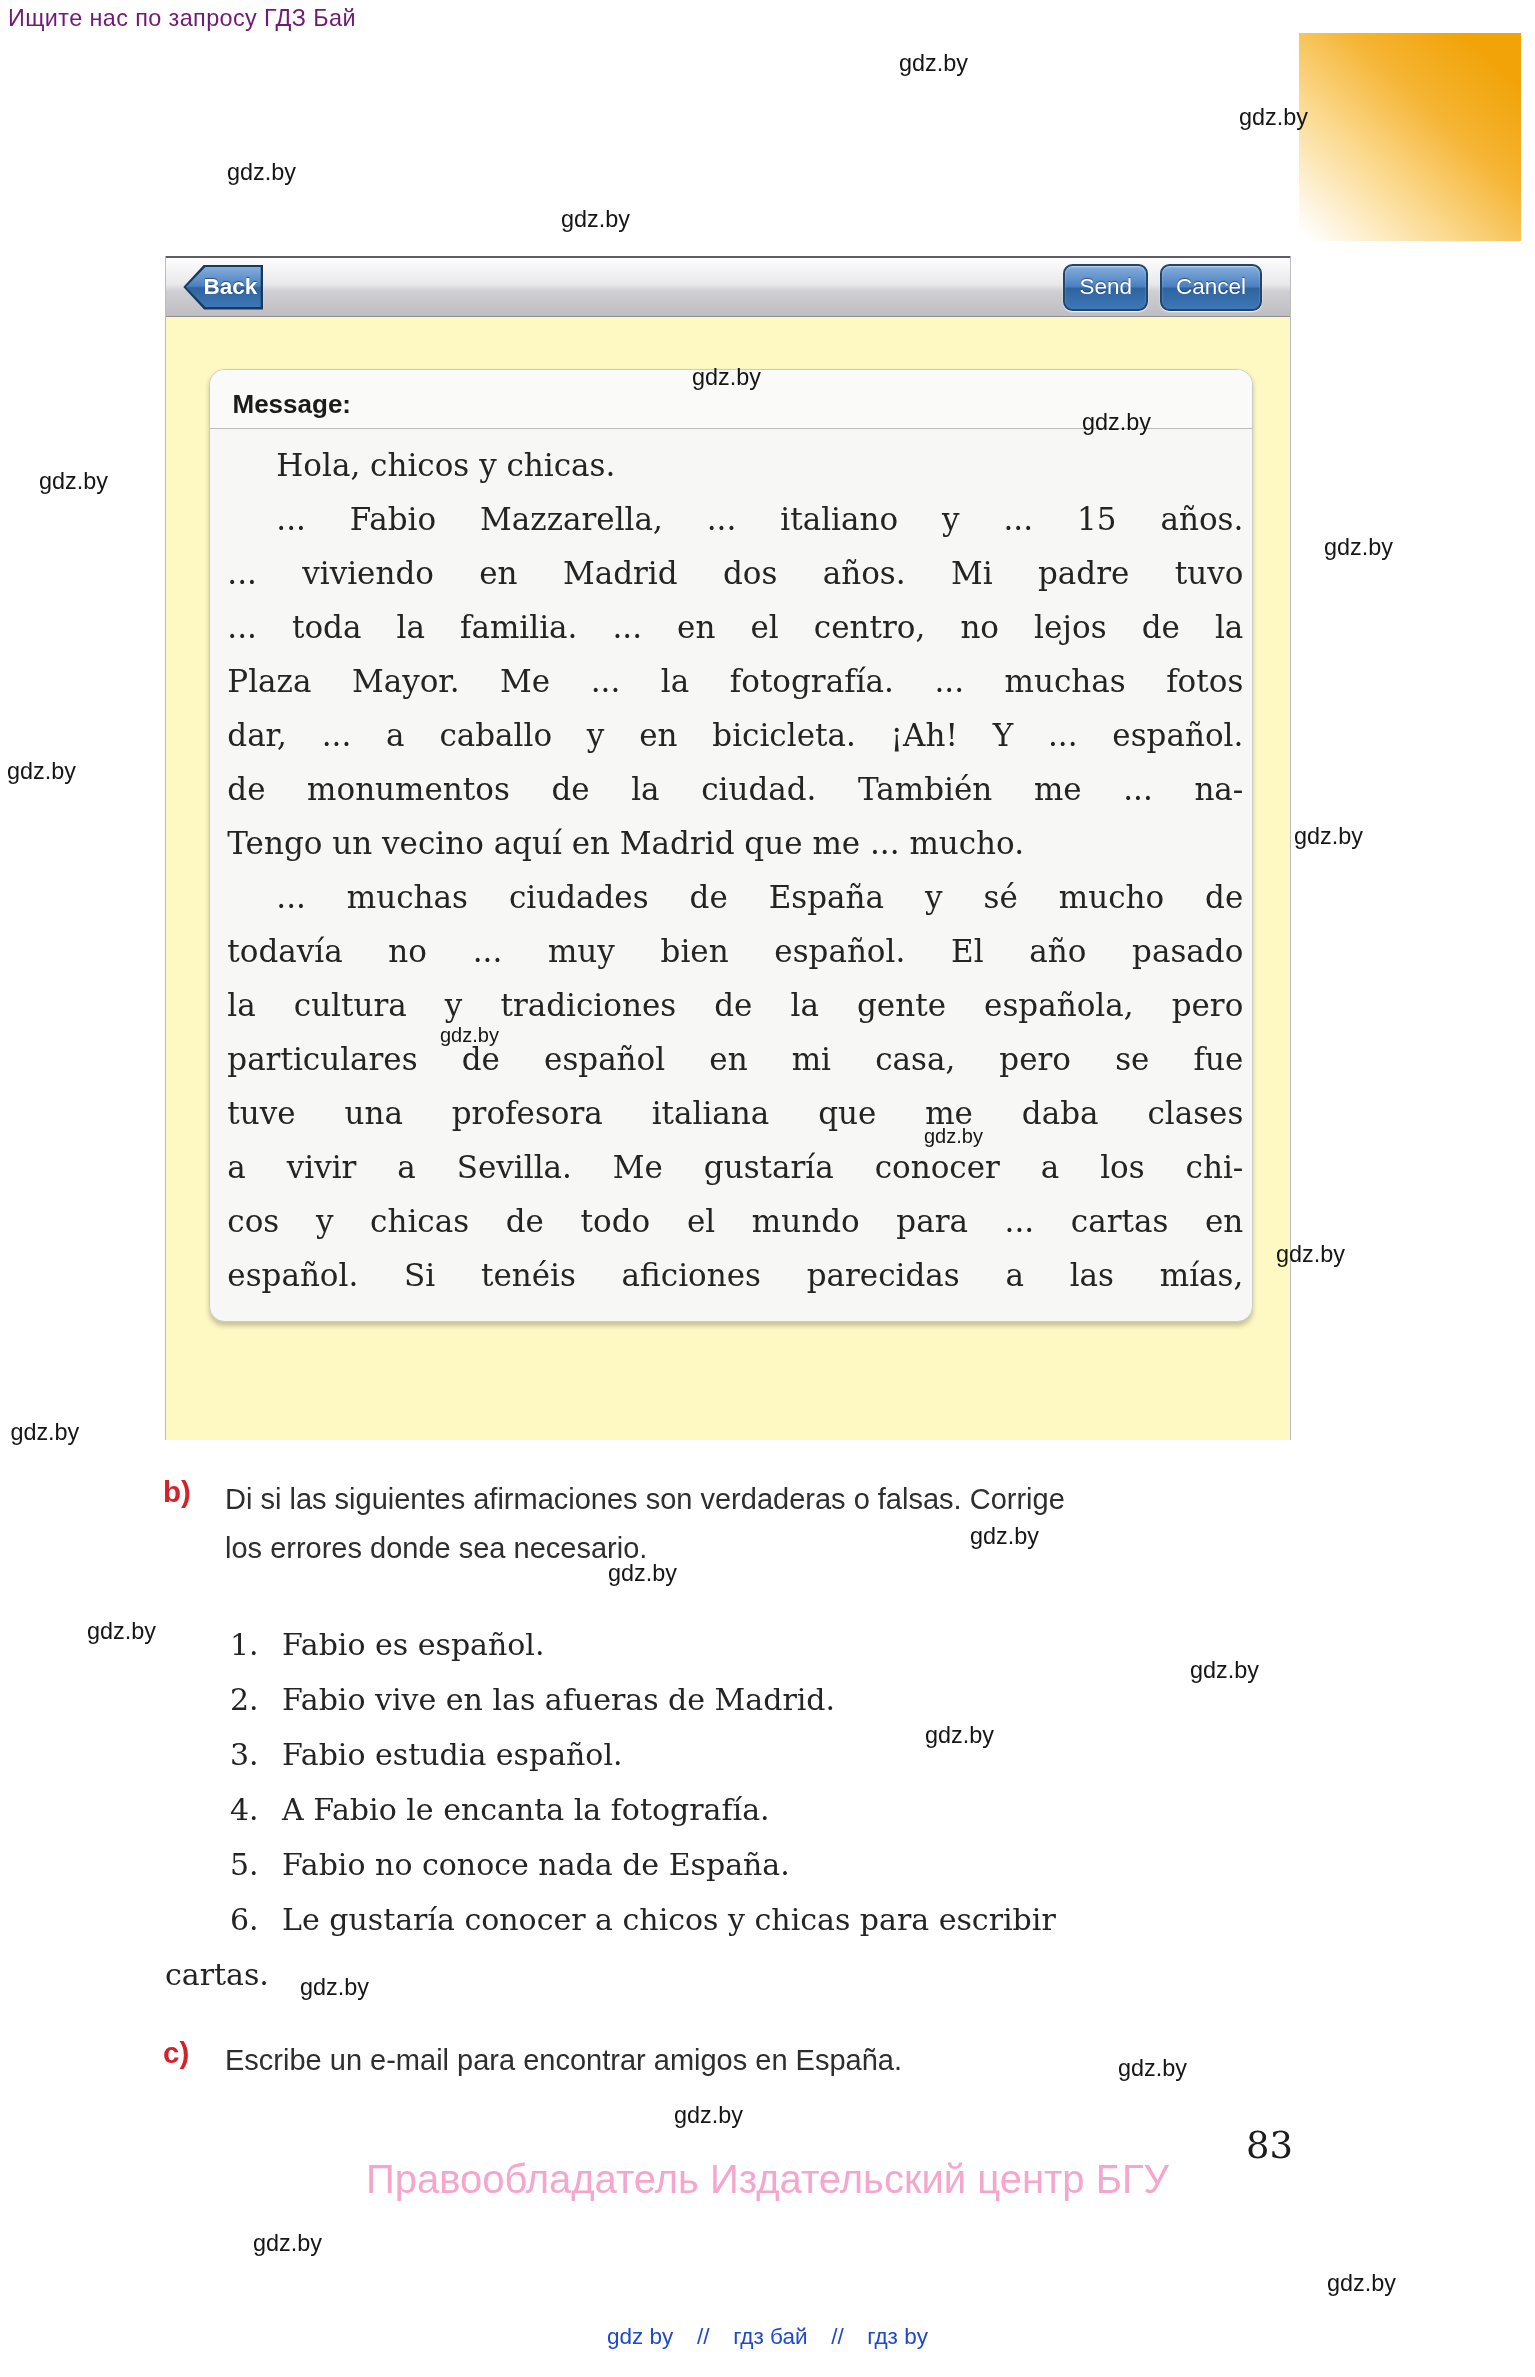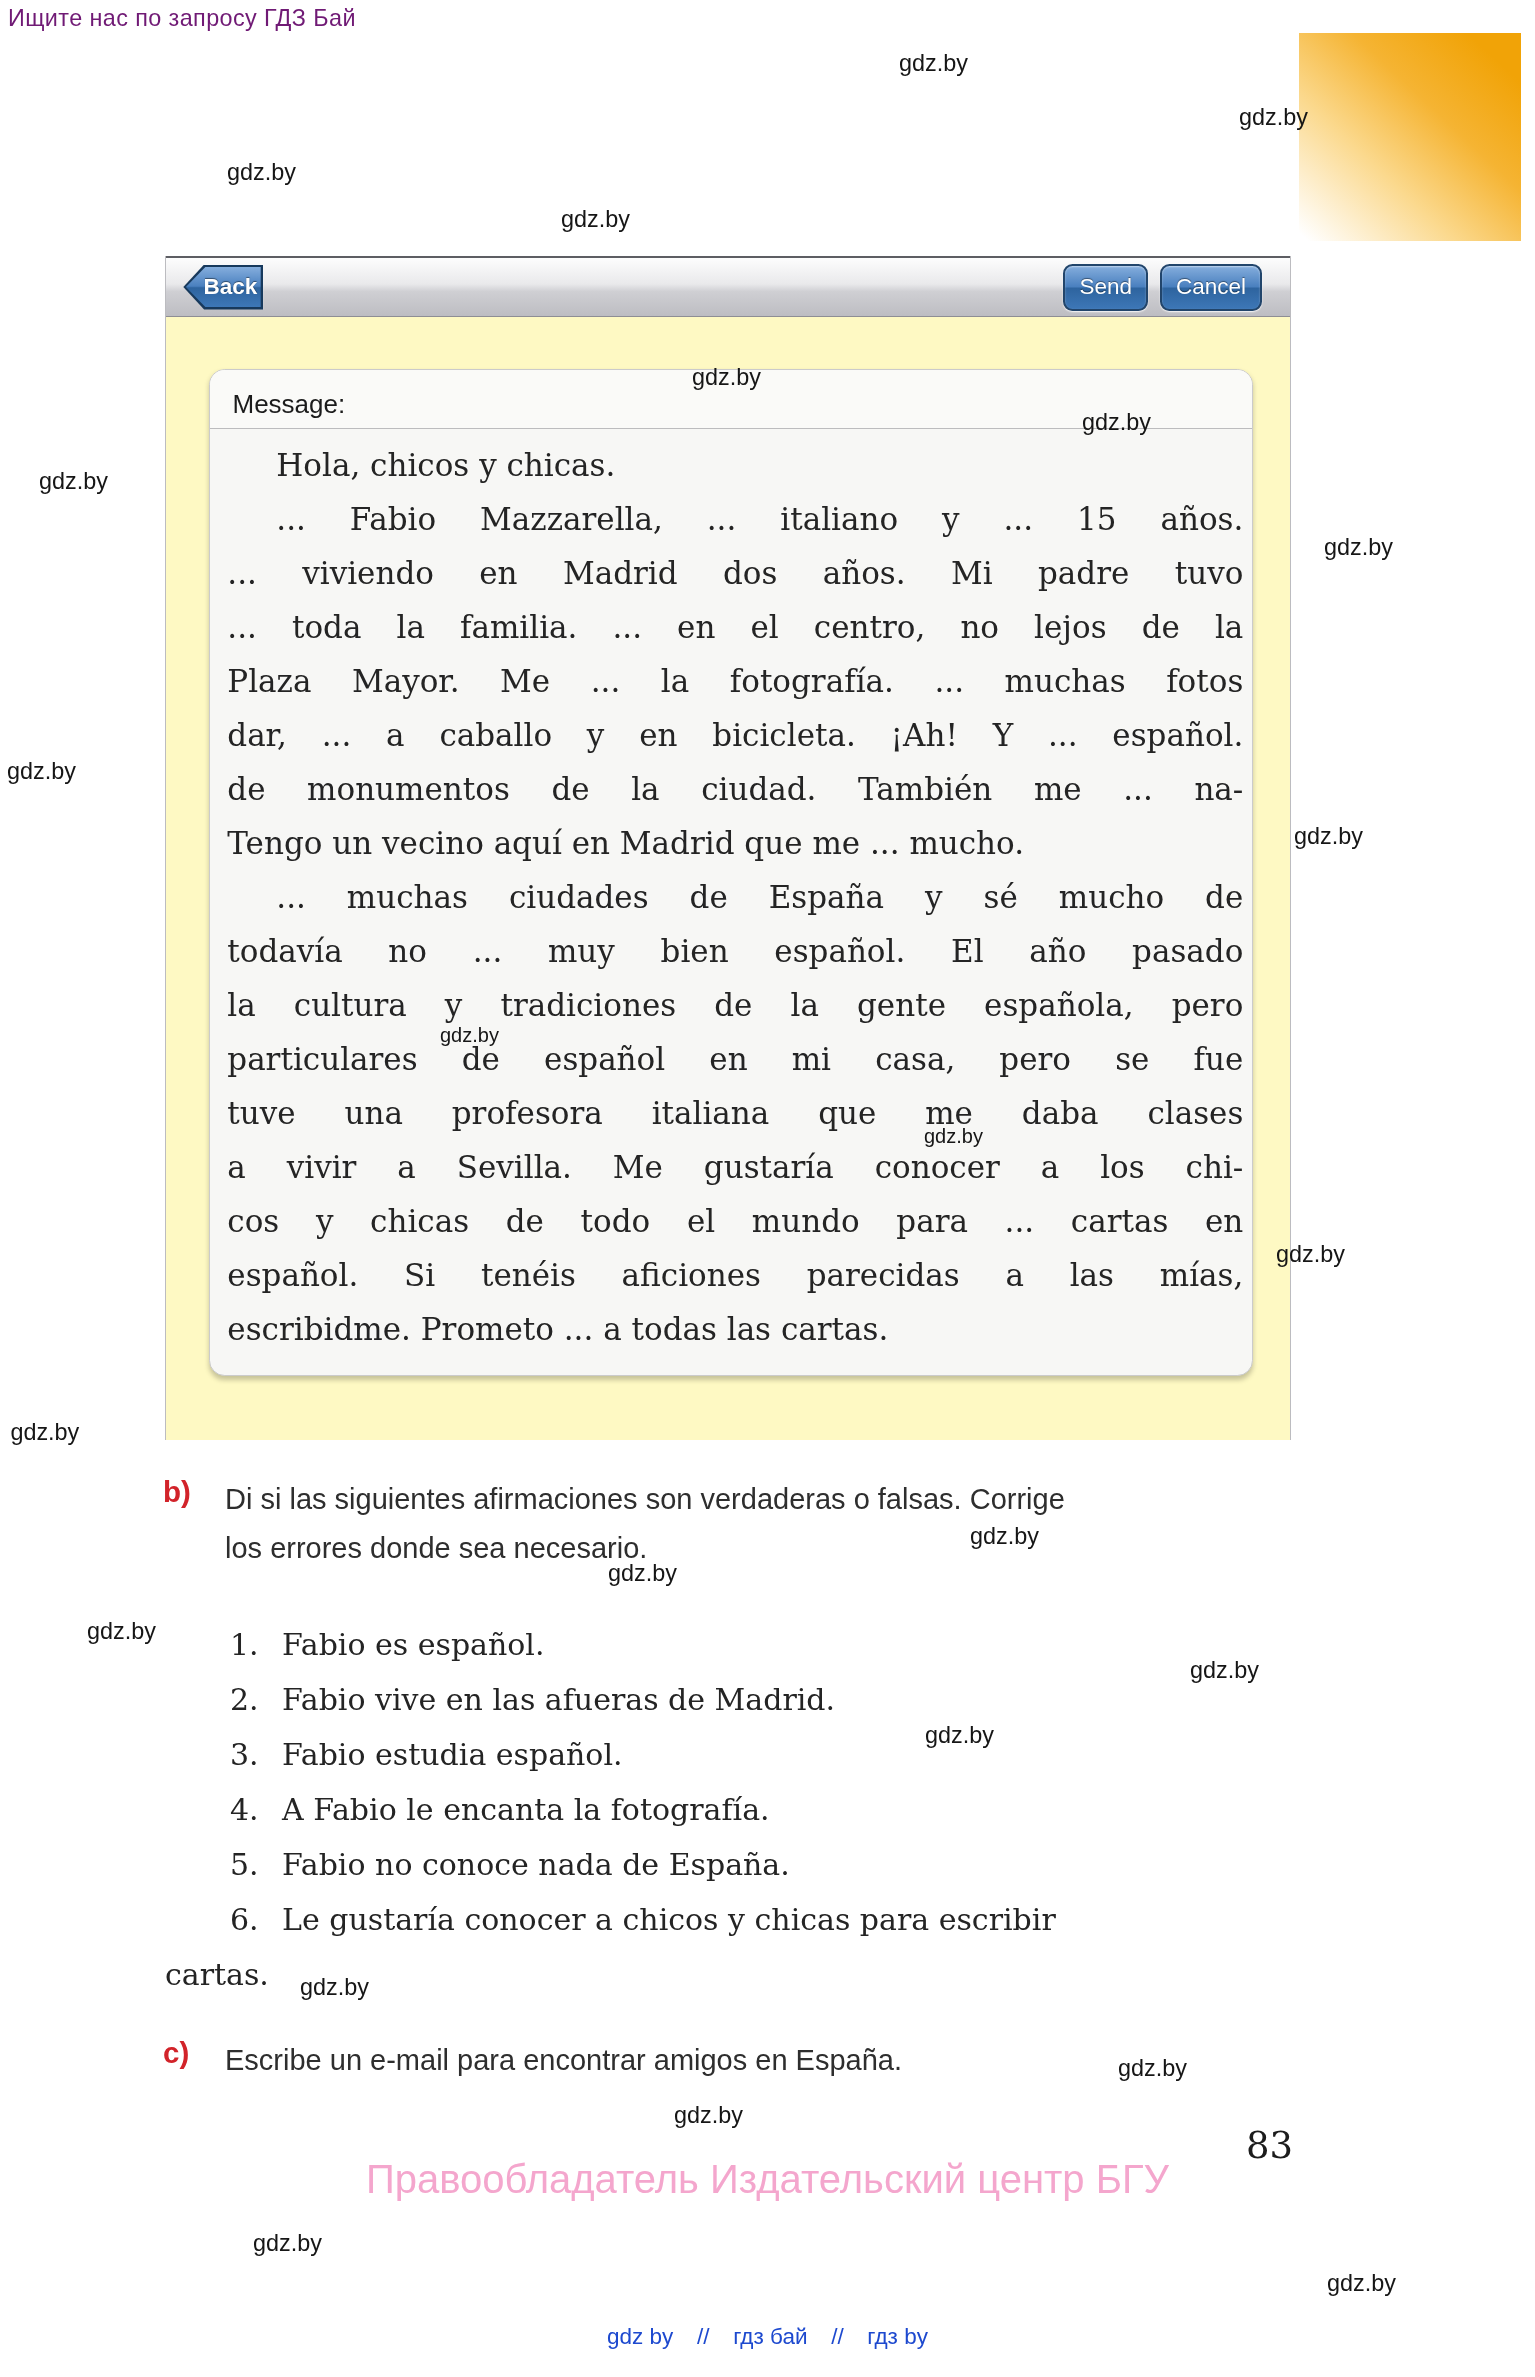--- a/index.html
+++ b/index.html
@@ -93,21 +93,21 @@
     width: 1044px;
     background: #f7f7f5;
     border: 1.7px solid #cbcbcb;
     border-radius: 15.6px;
     box-shadow: 0 3.5px 5.2px rgba(0,0,0,0.22);
     overflow: hidden;
   }
   .message-header {
     height: 59px;
     padding: 19px 0 0 22.5px;
-    font-size: 26px; font-weight: normal; color: #1b1b1b;
+    font-size: 26px; font-weight: bold; color: #1b1b1b;
     border-bottom: 1.7px solid #bcbcbe;
     background: #fafaf8;
   }
   .message-body {
     padding: 8.7px 8.7px 19px 17.3px;
     font-family: "DejaVu Serif", "Liberation Serif", serif;
     font-size: 31px; line-height: 54px;
     color: #242424;
   }
   .msg-line { text-align: justify; text-align-last: justify; white-space: normal; }
@@ -189,21 +189,20 @@
         <div class="msg-line">de monumentos de la ciudad. También me ... na-</div>
         <div class="msg-line end">Tengo un vecino aquí en Madrid que me ... mucho.</div>
         <div class="msg-line ind">... muchas ciudades de España y sé mucho de</div>
         <div class="msg-line">todavía no ... muy bien español. El año pasado</div>
         <div class="msg-line">la cultura y tradiciones de la gente española, pero</div>
         <div class="msg-line">particulares de español en mi casa, pero se fue</div>
         <div class="msg-line">tuve una profesora italiana que me daba clases</div>
         <div class="msg-line">a vivir a Sevilla. Me gustaría conocer a los chi-</div>
         <div class="msg-line">cos y chicas de todo el mundo para ... cartas en</div>
         <div class="msg-line">español. Si tenéis aficiones parecidas a las mías,</div>
-        <div class="msg-line end">escribidme. Prometo ... a todas las cartas.</div>
       </div>
     </div>
   </div>
 
   <div class="ex ex-b">
     <span class="ex-label">b)</span>
     <div class="ex-text">
       <div>Di si las siguientes afirmaciones son verdaderas o falsas. Corrige</div>
       <div>los errores donde sea necesario.</div>
     </div>

